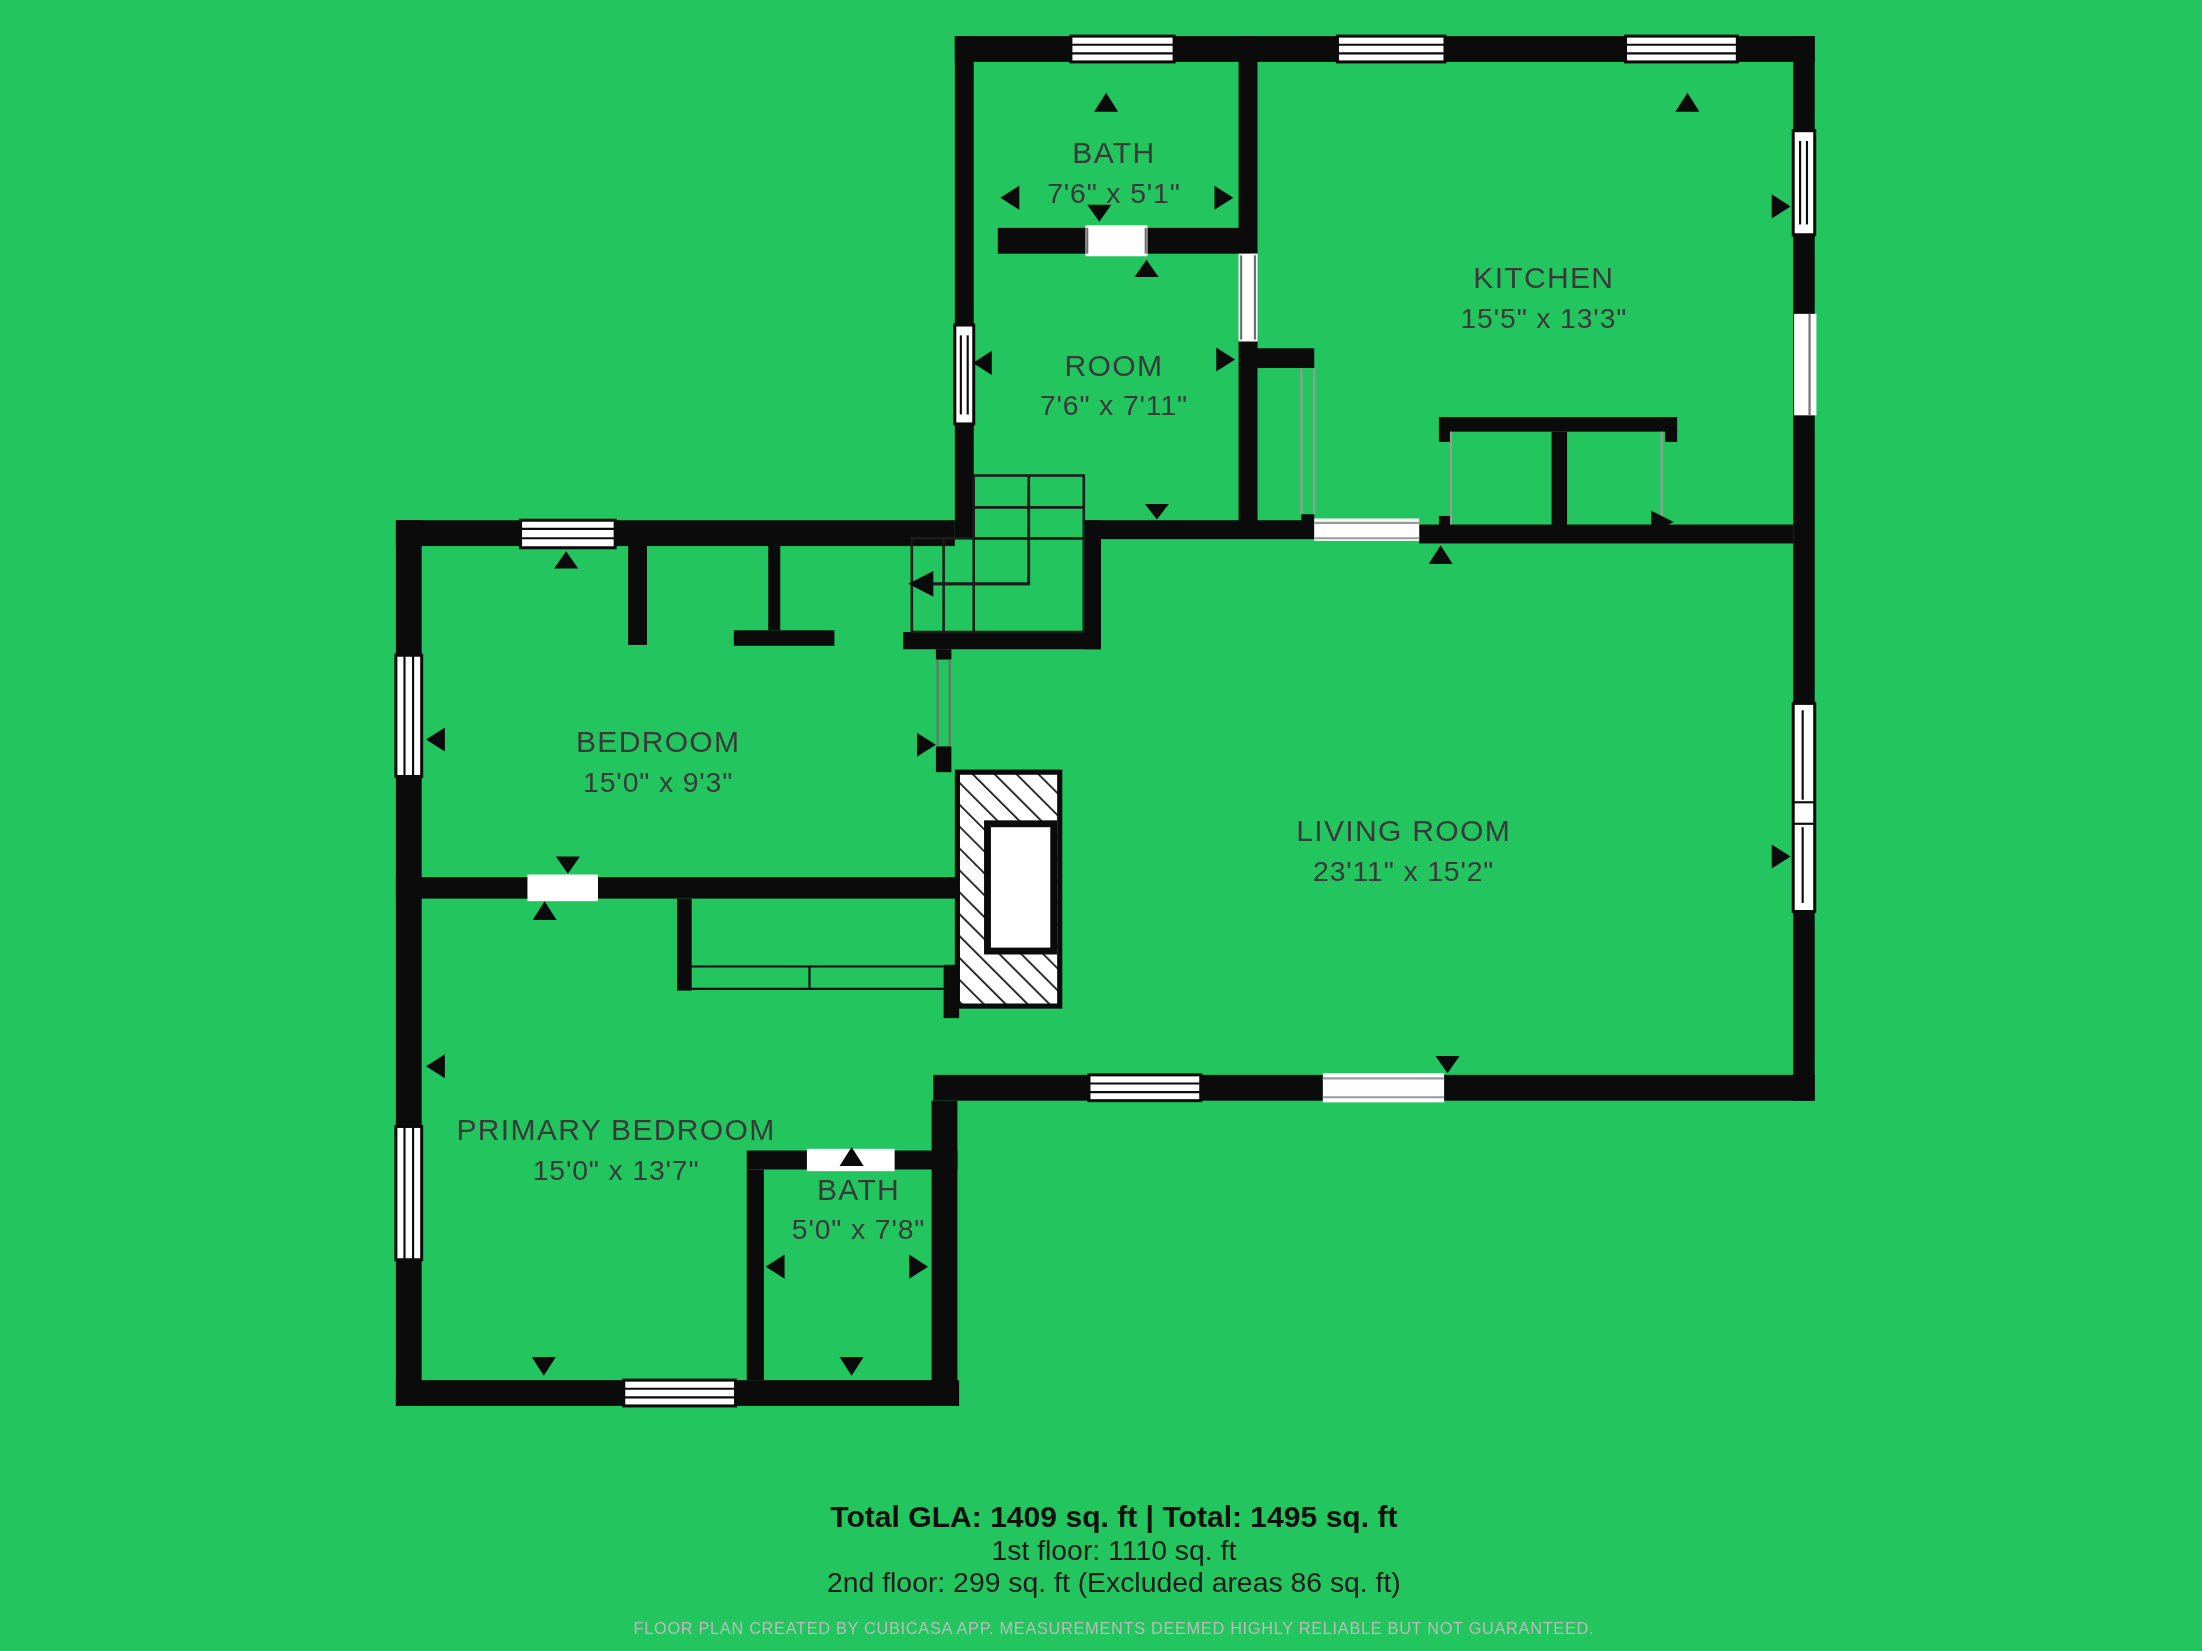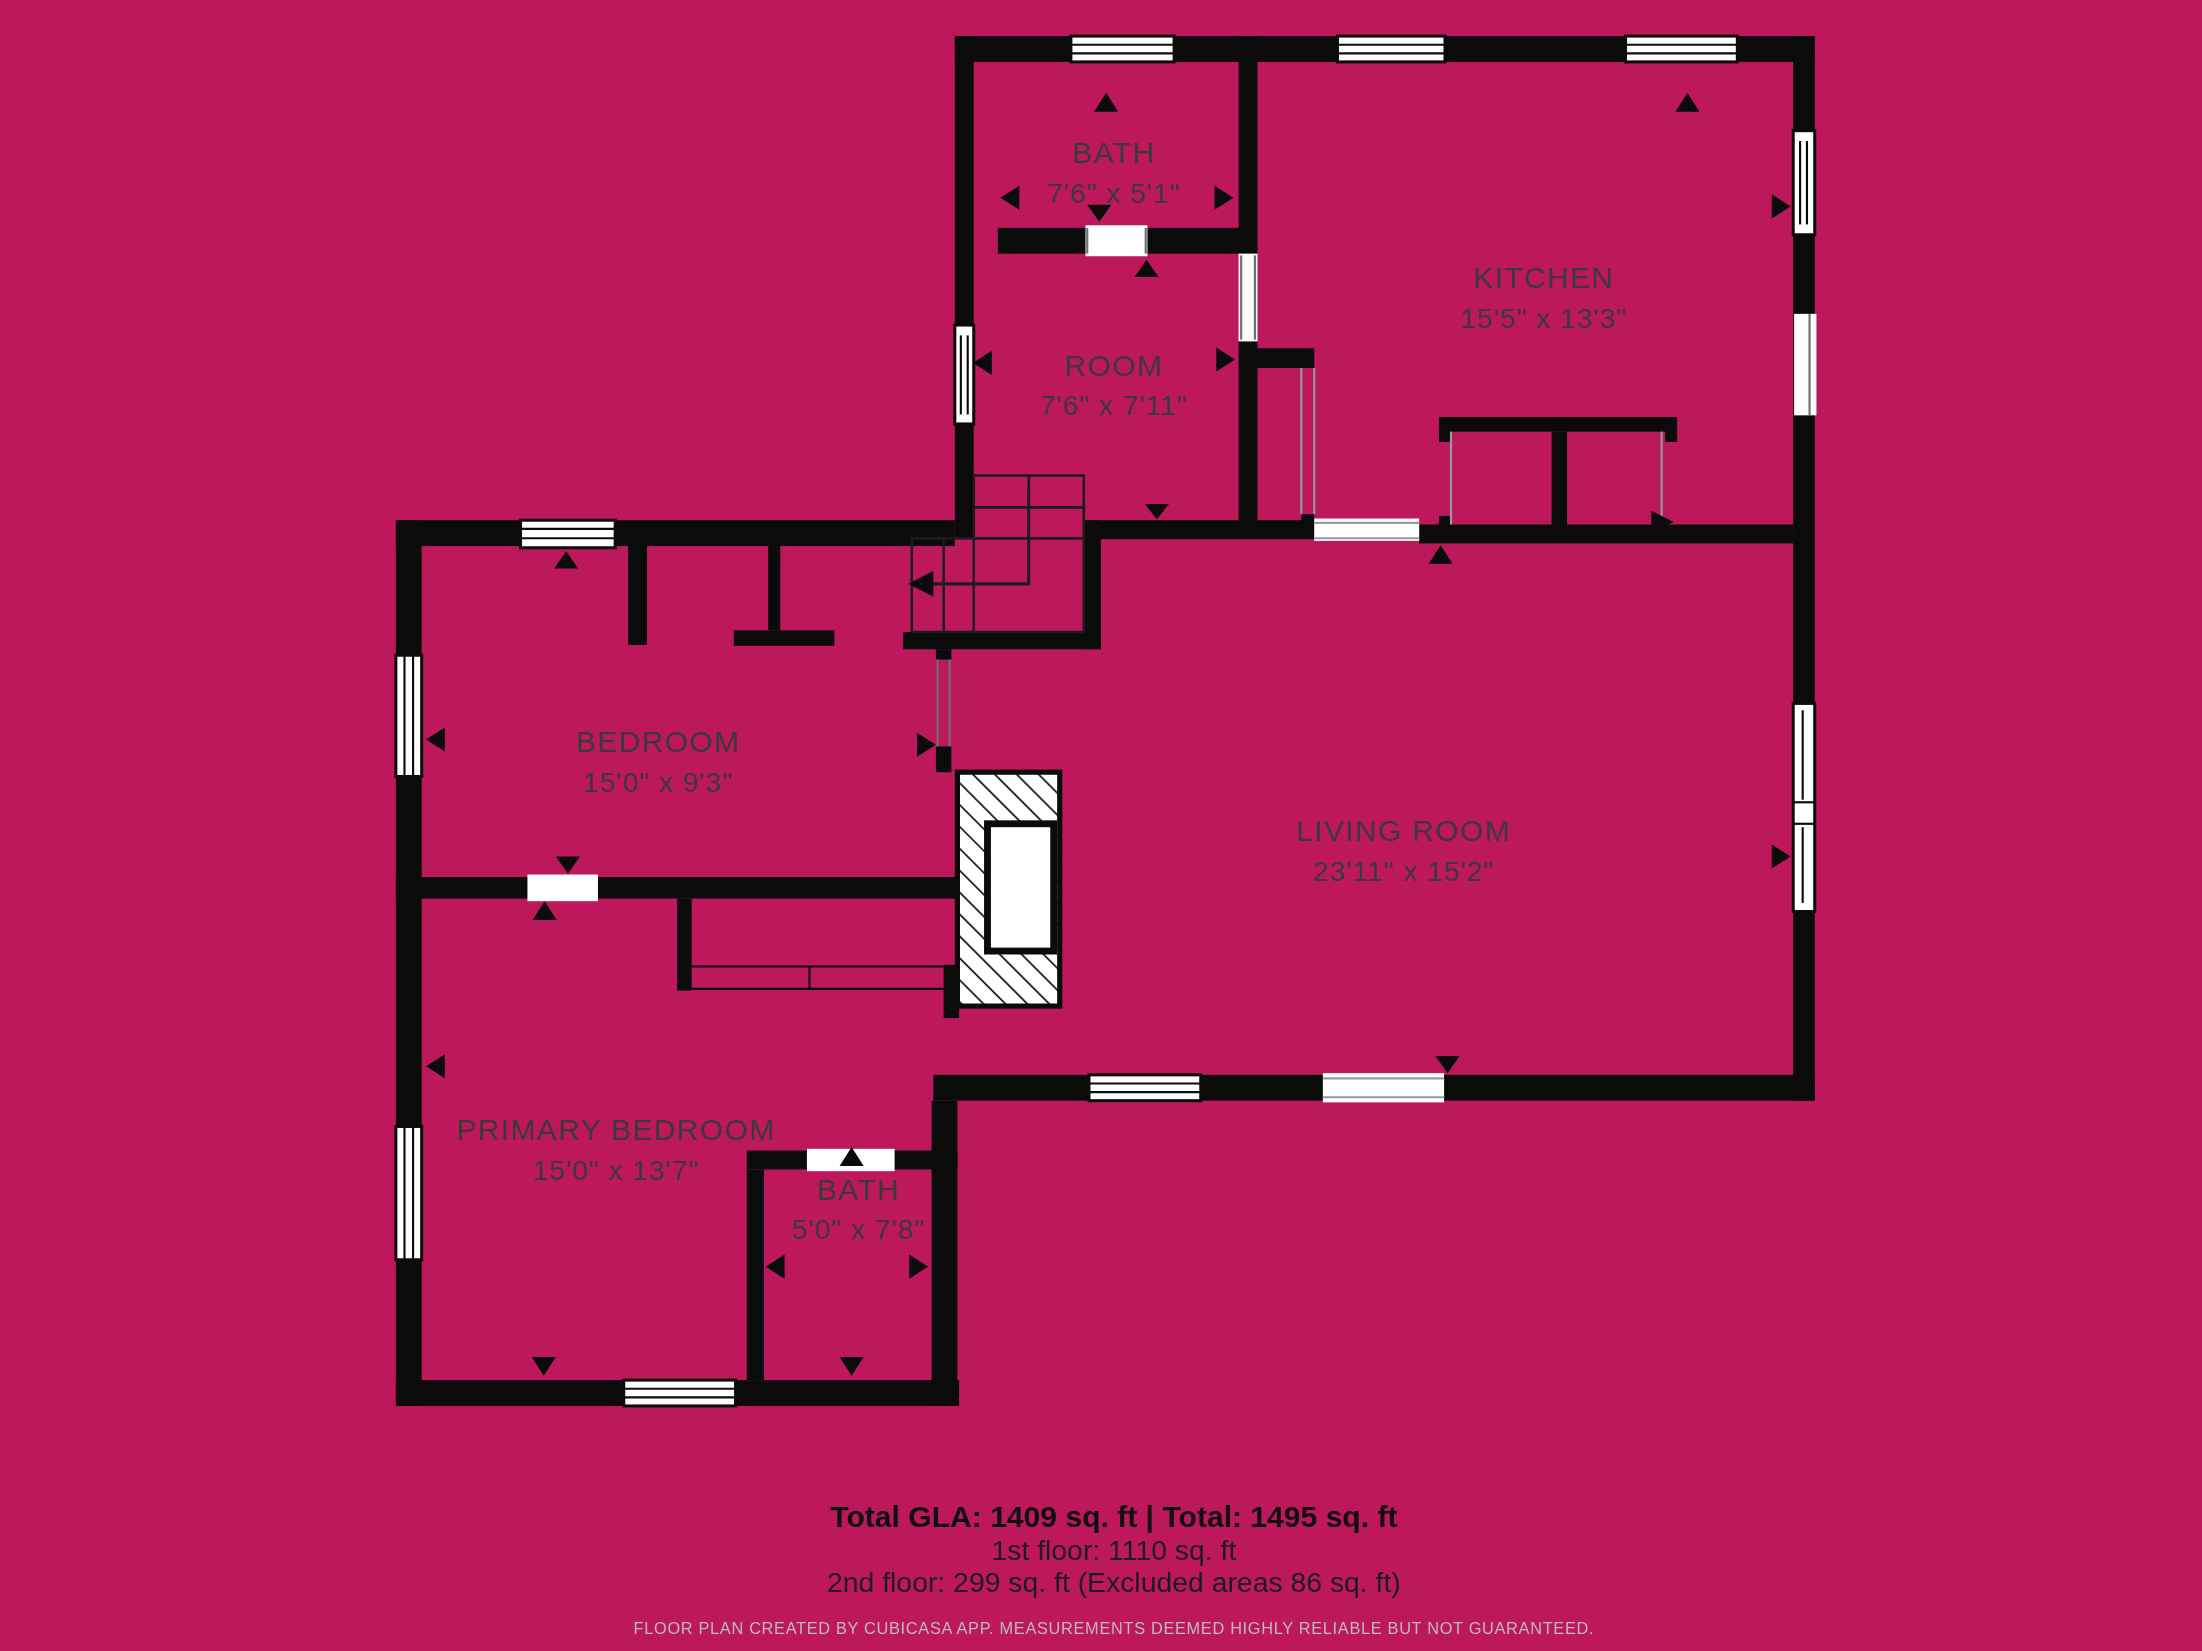--- a/index.html
+++ b/index.html
@@ -1,16 +1,16 @@
 <!DOCTYPE html>
 <html style="font-size:13.8px"><head>
 <meta charset="utf-8">
 <style>
   html,body{margin:0;padding:0;width:100%;height:100%;background:#ffffff;}
-  .stage{position:relative;width:100%;height:100%;background:#be185d;overflow:hidden;}
+  .stage{position:relative;width:100%;height:100%;background:#22c55e;overflow:hidden;}
   svg{display:block;width:100%;height:100%;}
   .wall{fill:#0b0b0b;}
   .gapline{stroke:#9a9a9a;stroke-width:2.5;}
   .doorline{stroke:#6f6f6f;stroke-width:2.5;}
   .win{fill:#ffffff;stroke:#0b0b0b;stroke-width:3.5;}
   .winline{stroke:#0b0b0b;stroke-width:2.5;fill:none;}
   .stair{stroke:#1c1c1c;stroke-width:3;fill:none;}
   .arrow{fill:#0b0b0b;}
   .room-name{font-family:"Liberation Sans",sans-serif;font-size:35px;fill:#3a3a3a;letter-spacing:1.5px;}
   .room-dims{font-family:"Liberation Sans",sans-serif;font-size:33px;fill:#3a3a3a;letter-spacing:1px;}

